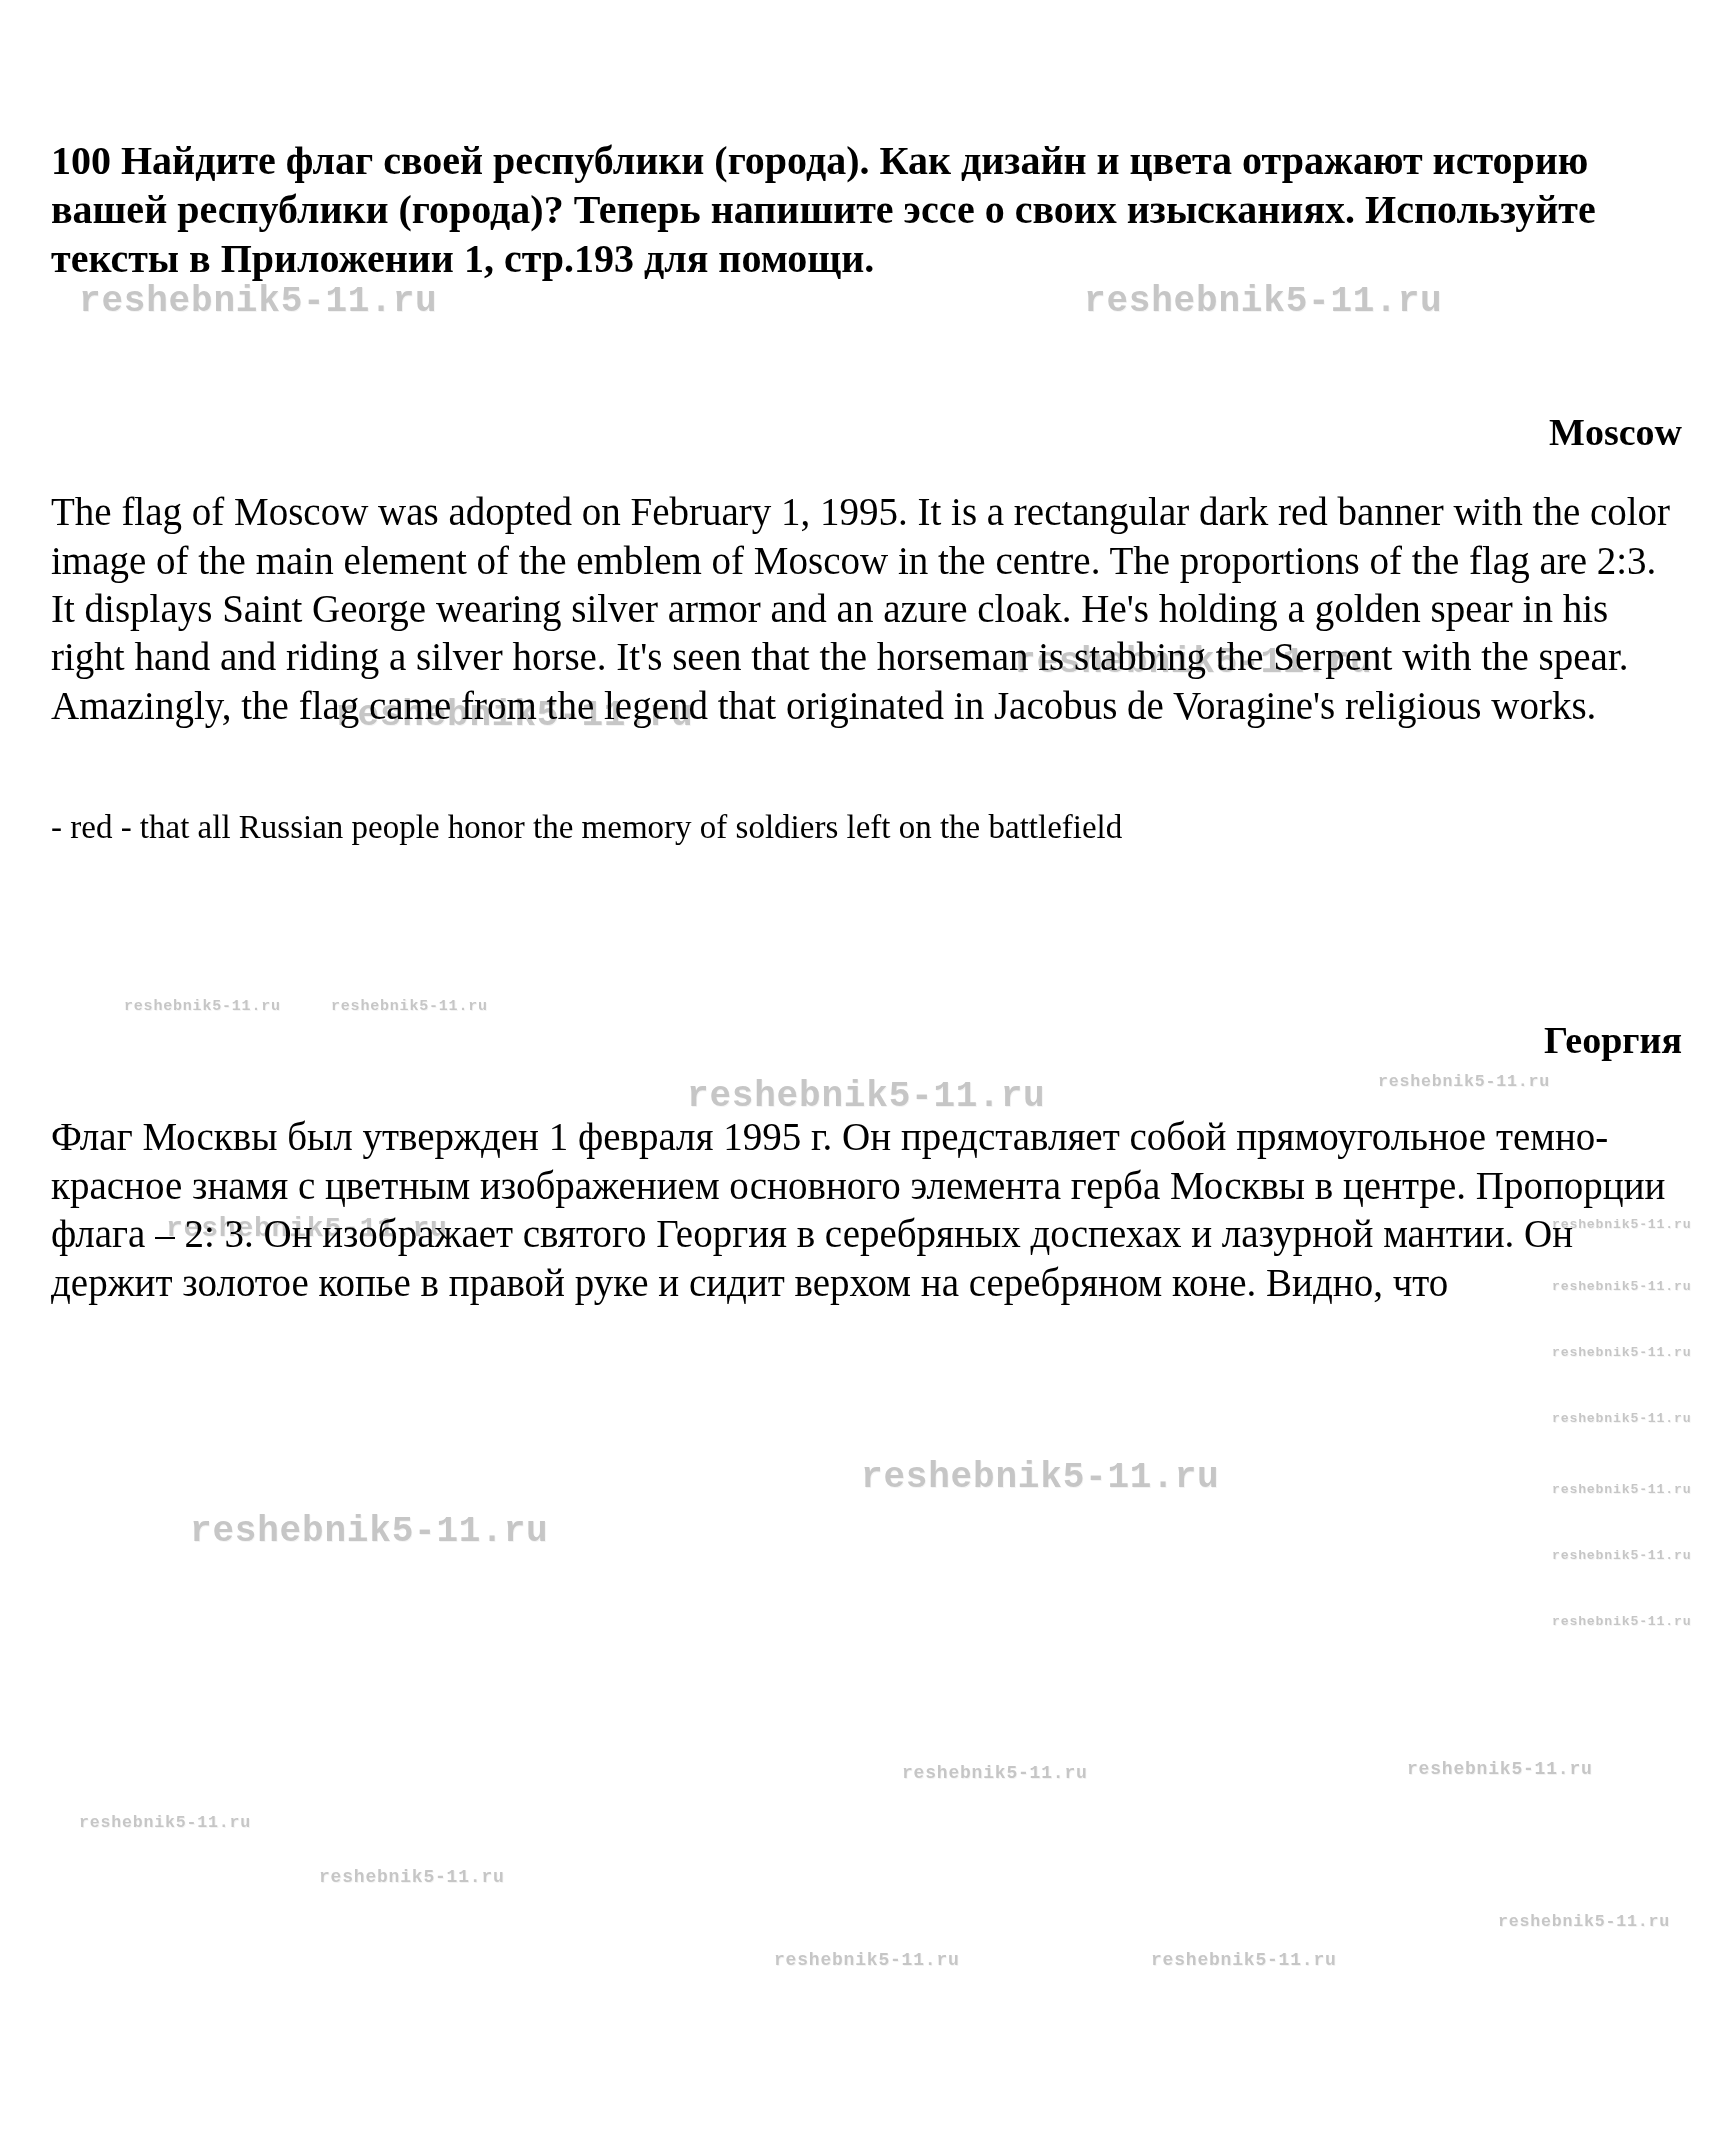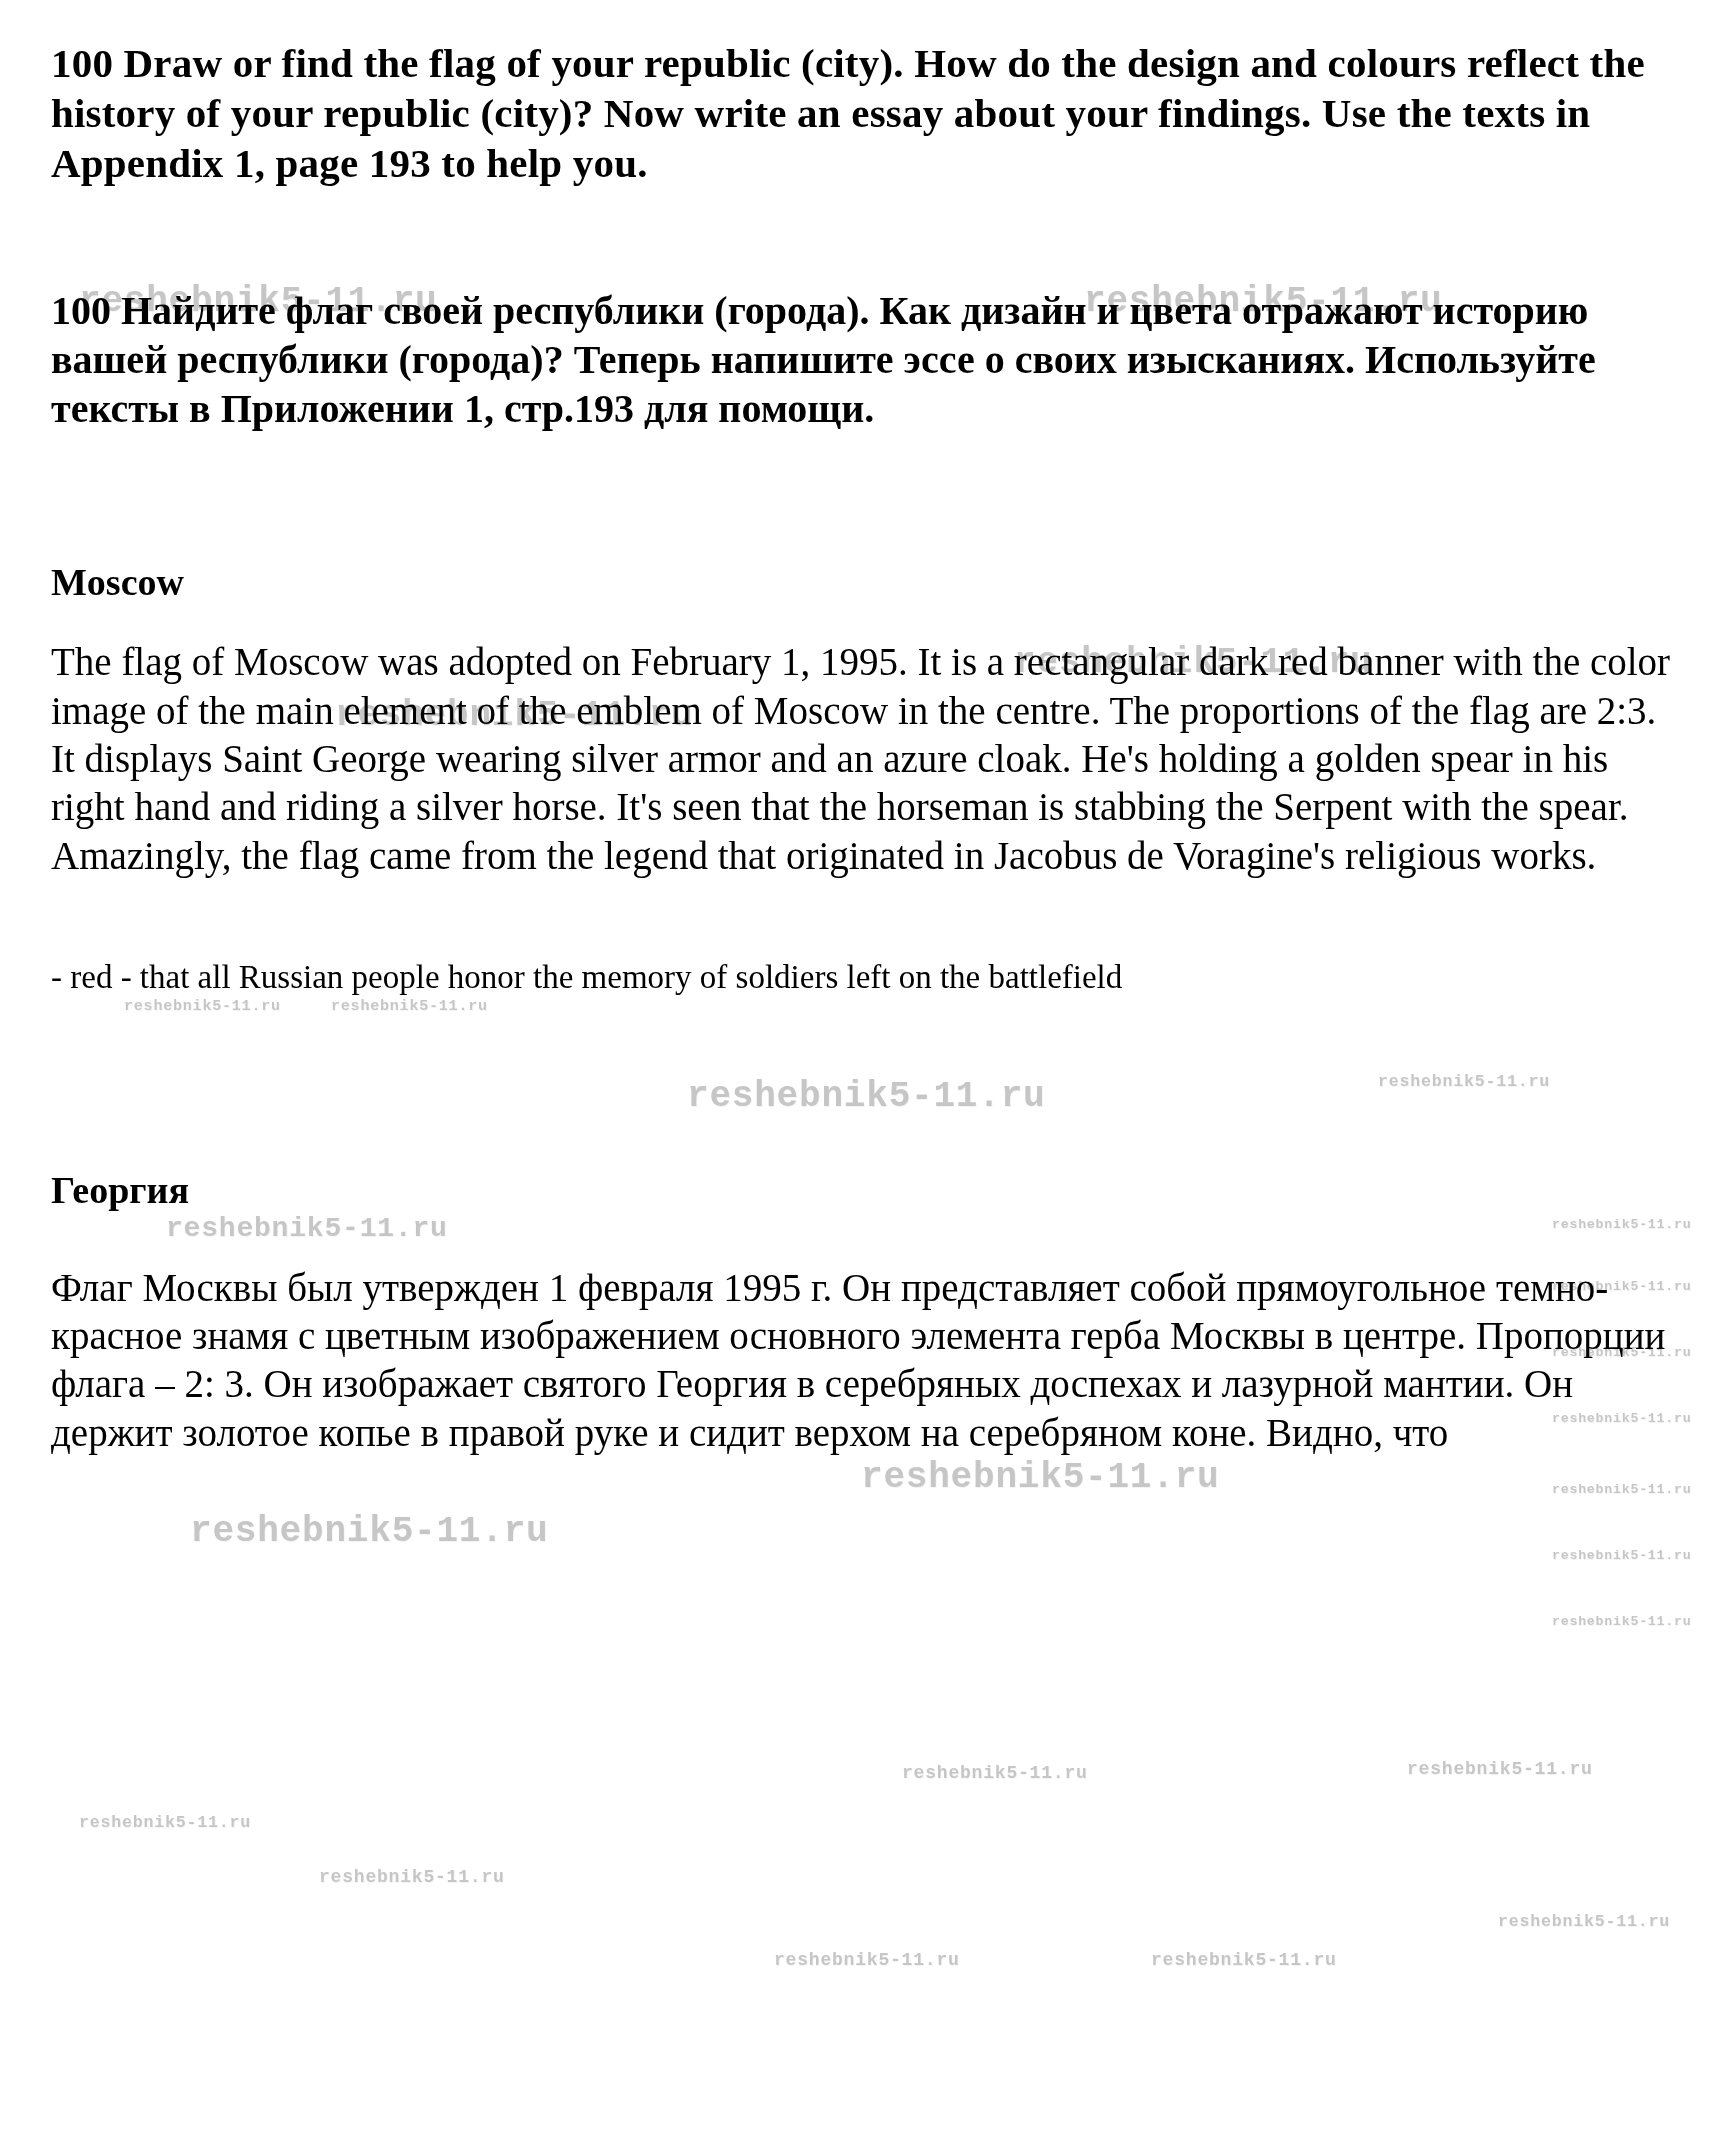--- a/index.html
+++ b/index.html
@@ -40,20 +40,21 @@
   .task-ru {
     font-weight: bold;
     font-size: 40px;
     line-height: 1.23;
   }
   .gap-b { height: 126px; }
   .heading {
     font-weight: bold;
     font-size: 38px;
     line-height: 1.2;
+    text-align: right;
   }
   .gap-c { height: 33px; }
   .body-text {
     font-size: 39px;
     line-height: 1.24;
   }
   .gap-d { height: 41px; }
   .gap-e { height: 36px; }
   .gap-f { height: 98px; }
   .gap-g { height: 50px; }
@@ -104,21 +105,20 @@
       <span class="wm" style="left: 1407px; top: 1759px; font-size: 18px; color: rgb(189, 189, 189);">reshebnik5-11.ru</span>
       <span class="wm" style="left: 79px; top: 1813px; font-size: 16.6px; color: rgb(189, 189, 189);">reshebnik5-11.ru</span>
       <span class="wm" style="left: 319px; top: 1867px; font-size: 18px; color: rgb(189, 189, 189);">reshebnik5-11.ru</span>
       <span class="wm" style="left: 1498px; top: 1912px; font-size: 16.6px; color: rgb(189, 189, 189);">reshebnik5-11.ru</span>
       <span class="wm" style="left: 774px; top: 1950px; font-size: 18px; color: rgb(189, 189, 189);">reshebnik5-11.ru</span>
       <span class="wm" style="left: 1151px; top: 1950px; font-size: 18px; color: rgb(189, 189, 189);">reshebnik5-11.ru</span>
     </div>
 
   <div class="content">
 
-    <p class="task-en">100 Draw or find the flag of your republic (city). How do the design and colours reflect the history of your republic (city)? Now write an essay about your findings. Use the texts in Appendix 1, page 193 to help you.</p>
 
     <div class="gap-a"></div>
 
     <p class="task-ru">100 Найдите флаг своей республики (города). Как дизайн и цвета отражают историю вашей республики (города)? Теперь напишите эссе о своих изысканиях. Используйте тексты в Приложении 1, стр.193 для помощи.</p>
 
     <div class="gap-b"></div>
 
     <p class="heading">Moscow</p>
 
     <div class="gap-c"></div>

